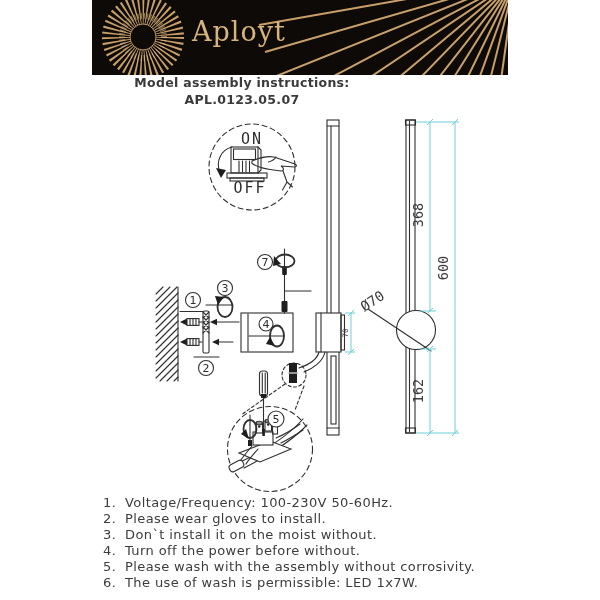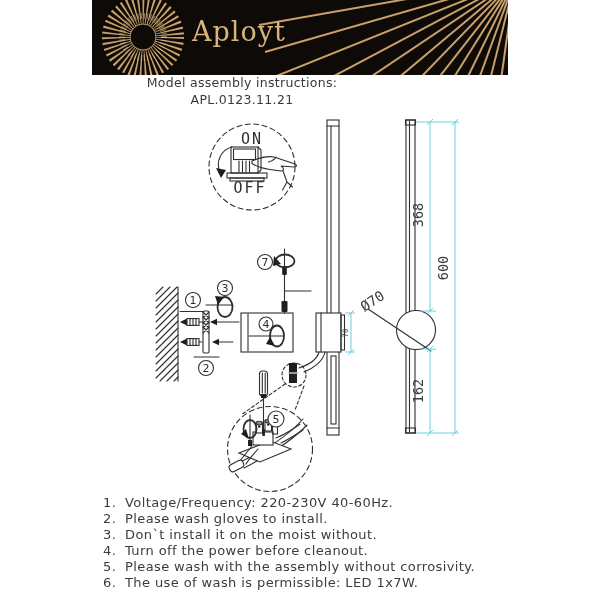--- a/index.html
+++ b/index.html
@@ -4,21 +4,21 @@
 <style>
   html,body{margin:0;padding:0;background:#ffffff;}
   #page{position:relative;width:600px;height:600px;background:#ffffff;overflow:hidden;
         font-family:"DejaVu Sans",sans-serif;color:#3c3c3c;border-radius:28px;}
   
   #banner{position:absolute;left:92px;top:0;width:416px;height:75px;background:#0d0a07;overflow:hidden;}
   #banner .brand{position:absolute;left:100px;top:16px;font-family:"DejaVu Serif",serif;
         font-size:27px;letter-spacing:1px;color:#d7b47c;}
   #banner svg{position:absolute;left:0;top:0;}
   
-  #titleblock{position:absolute;left:0;top:74px;width:484px;text-align:center;line-height:17px;}
+  #titleblock{position:absolute;left:0;top:74px;width:484px;text-align:center;line-height:17px;font-weight:bold;}
   #titleblock .t1{font-size:12.5px;letter-spacing:.3px;color:#3a3a3a;}
   #titleblock .t2{font-size:12.5px;letter-spacing:.3px;color:#3a3a3a;}
   
   #diagram{position:absolute;left:0;top:0;width:600px;height:600px;}
   .s  {stroke:#2f2f2f;stroke-width:1.1;fill:none;stroke-linecap:round;}
   .s2 {stroke-width:1.8;}
   .w  {fill:#ffffff;}
   .f  {fill:#1e1e1e;stroke:none;}
   .dsh {stroke-dasharray:5 3.5;}
   .dsh2{stroke-dasharray:3 2.4;}
@@ -63,21 +63,21 @@
         <line x1="423" y1="-20" x2="182" y2="77"></line>
         <line x1="423" y1="-20" x2="173" y2="52"></line>
         <line x1="423" y1="-20" x2="167" y2="25"></line>
       </g>
     </svg>
     <span class="brand">Aployt</span>
   </div>
 
   <div id="titleblock">
     <div class="t1">Model assembly instructions:</div>
-    <div class="t2">APL.0123.11.21</div>
+    <div class="t2">APL.0123.05.07</div>
   </div>
 
   <svg id="diagram" viewBox="0 0 600 600">
 
     <g>
       <circle class="s dsh" cx="252" cy="167" r="43"></circle>
       <text class="sw" x="252" y="144">ON</text>
       <text class="sw" x="250" y="193">OFF</text>
       <g>
         <rect class="s" x="231" y="147" width="27" height="26"></rect>
@@ -274,33 +274,33 @@
       </g>
       <text class="dt" x="423" y="215" transform="rotate(-90 423 215)">368</text>
       <text class="dt" x="448" y="268" transform="rotate(-90 448 268)">600</text>
       <text class="dt" x="423" y="391" transform="rotate(-90 423 391)">162</text>
     </g>
   </svg>
 
   <div id="instructions">
     <div class="instr-row">
       <span class="instr-num">1.</span>
-      <span class="instr-text">Voltage/Frequency: 220-230V 40-60Hz.</span>
+      <span class="instr-text">Voltage/Frequency: 100-230V 50-60Hz.</span>
     </div>
     <div class="instr-row">
       <span class="instr-num">2.</span>
-      <span class="instr-text">Please wash gloves to install.</span>
+      <span class="instr-text">Please wear gloves to install.</span>
     </div>
     <div class="instr-row">
       <span class="instr-num">3.</span>
       <span class="instr-text">Don`t install it on the moist without.</span>
     </div>
     <div class="instr-row">
       <span class="instr-num">4.</span>
-      <span class="instr-text">Turn off the power before cleanout.</span>
+      <span class="instr-text">Turn off the power before without.</span>
     </div>
     <div class="instr-row">
       <span class="instr-num">5.</span>
       <span class="instr-text">Please wash with the assembly without corrosivity.</span>
     </div>
     <div class="instr-row">
       <span class="instr-num">6.</span>
       <span class="instr-text">The use of wash is permissible: LED 1x7W.</span>
     </div>
   </div>

